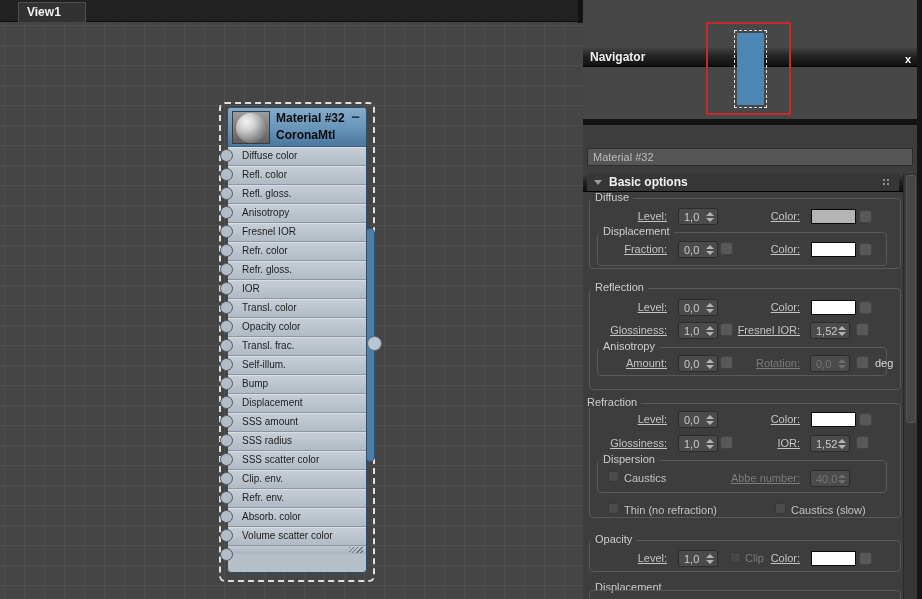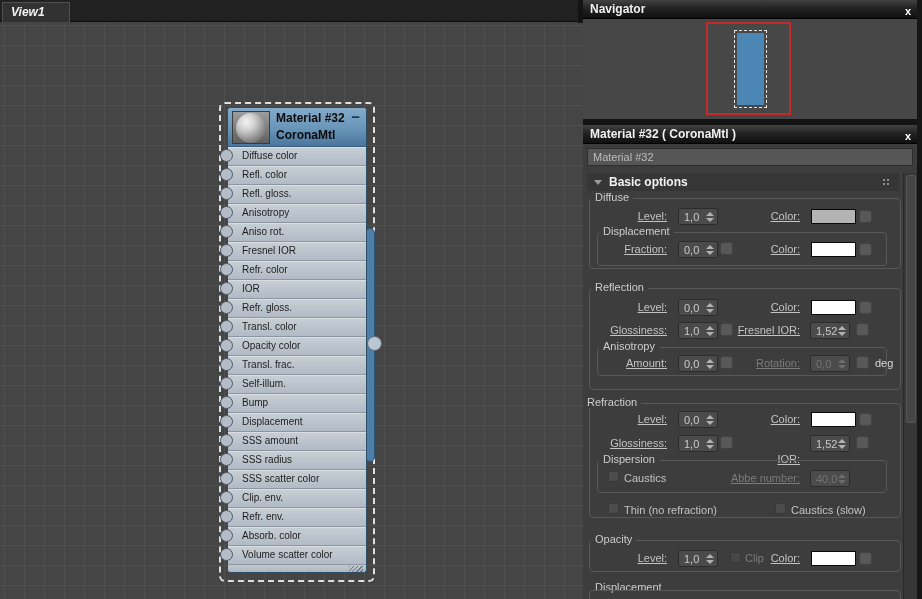--- a/index.html
+++ b/index.html
@@ -2,21 +2,21 @@
 <html><head>
 <meta charset="utf-8">
 <style>
   * { margin:0; padding:0; box-sizing:border-box; }
   html,body { width:922px; height:599px; background:#161616; font-family:"Liberation Sans", sans-serif; overflow:hidden; }
   .root { position:relative; width:922px; height:599px; display:flex; }
 
   
   .left-pane { position:relative; width:583px; height:599px; border-right:5px solid #131313; background:#454545; }
   .tabbar { position:absolute; left:0; top:0; width:100%; height:22px; background:#212121; border-bottom:1px solid #0e0e0e; }
-  .tab { position:absolute; left:2px; top:2px; width:68px; height:20px; background:#323232; border:1px solid #4f4f4f; border-bottom:none; color:#f2f2f2; font-size:12px; font-weight:bold; font-style:italic; line-height:19px; padding-left:8px; }
+  .tab { position:absolute; left:18px; top:2px; width:68px; height:20px; background:#323232; border:1px solid #4f4f4f; border-bottom:none; color:#f2f2f2; font-size:12px; font-weight:bold; line-height:19px; padding-left:8px; }
   .canvas { position:absolute; left:0; top:23px; width:583px; height:576px; overflow:hidden;
     background-color:#454545;
     background-image:linear-gradient(#4f4f4f 1px, transparent 1px), linear-gradient(90deg,#4f4f4f 1px, transparent 1px);
     background-size:20px 20px; background-position:4px 2px; }
 
   
   .node-wrap { position:absolute; left:227px; top:84px; width:140px; height:466px; }
   .sel-dashed { position:absolute; left:-8px; top:-5px; right:-8px; bottom:-9px; border:2px dashed #dfdfdf; border-radius:6px; }
   .node-box { position:absolute; left:0; top:0; width:140px; height:466px; border:1px solid #2e4e66; border-radius:4px; overflow:hidden; background:#b7bfc9; }
   .node-header { position:relative; height:39px; background:linear-gradient(#85abca,#6795b8 55%,#4b769e); border-bottom:1px solid #3c5f7d; }
@@ -30,21 +30,21 @@
   .slot-label { position:absolute; left:14px; top:3px; font-size:10px; color:#1d1d1d; white-space:nowrap; }
   .node-footer { position:relative; height:8px; background:linear-gradient(#c2c9d1,#aab4bf); }
   .resize-grip { position:absolute; right:3px; top:1px; width:14px; height:6px;
     background:repeating-linear-gradient(135deg, #6f7780 0 1px, transparent 1px 3px); }
   .socket { position:absolute; left:-7px; width:13px; height:13px; border-radius:50%; background:#b4bdc7; border:1px solid #4e5862; }
   .out-bar { position:absolute; left:138px; top:121px; width:10px; height:234px; border-radius:5px; background:#4d7ea8; border:1px solid #2c5678; }
   .out-knob { position:absolute; left:140px; top:229px; width:15px; height:15px; border-radius:50%; background:#b9c7d4; border:1px solid #5d6772; }
 
   
   .right-pane { position:relative; width:334px; height:599px; background:#131313; }
-  .panel-title { position:relative; height:19px; background:linear-gradient(#424242,#232323 45%,#101010); border-bottom:1px solid #000; color:#f0f0f0; font-size:12px; font-weight:bold; line-height:18px; padding-left:7px; }
+  .panel-title { position:relative; height:19px; background:linear-gradient(#424242,#232323 45%,#101010); border-bottom:1px solid #000; color:#f0f0f0; font-size:12px; font-weight:bold; line-height:18px; padding-left:7px;margin-top:48px; }
   .panel-close { position:absolute; right:6px; top:2px; color:#fff; font-weight:bold; font-size:11px; cursor:pointer; }
 
   .nav-panel { position:absolute; left:0; top:0; width:334px; height:119px; background:#474747; }
   .nav-content { position:absolute; left:0; top:19px; width:334px; height:100px; }
   .nav-frame { position:absolute; left:123px; top:3px; width:85px; height:93px; border:2px solid #c32b2b; }
   .nav-node-dashed { position:absolute; left:26px; top:6px; width:33px; height:78px; border:1px dashed #e8e8e8; }
   .nav-node-fill { position:absolute; left:2px; top:2px; width:27px; height:72px; background:#4c86b4; }
 
   .params-panel { position:absolute; left:0; top:125px; width:334px; height:474px; background:#3d3d3d; overflow:hidden; }
   .name-field { position:absolute; left:4px; top:23px; width:326px; height:18px; background:#565656; border:1px solid #2d2d2d; color:#bcbcbc; font-size:11px; line-height:16px; padding-left:5px; }
@@ -106,33 +106,30 @@
               <div class="slot">
                 <span class="slot-label">Refl. color</span>
               </div>
               <div class="slot">
                 <span class="slot-label">Refl. gloss.</span>
               </div>
               <div class="slot">
                 <span class="slot-label">Anisotropy</span>
               </div>
               <div class="slot">
-                <span class="slot-label">Aniso rot.</span>
-              </div>
-              <div class="slot">
                 <span class="slot-label">Fresnel IOR</span>
               </div>
               <div class="slot">
                 <span class="slot-label">Refr. color</span>
               </div>
               <div class="slot">
+                <span class="slot-label">Refr. gloss.</span>
+              </div>
+              <div class="slot">
                 <span class="slot-label">IOR</span>
-              </div>
-              <div class="slot">
-                <span class="slot-label">Refr. gloss.</span>
               </div>
               <div class="slot">
                 <span class="slot-label">Transl. color</span>
               </div>
               <div class="slot">
                 <span class="slot-label">Opacity color</span>
               </div>
               <div class="slot">
                 <span class="slot-label">Transl. frac.</span>
               </div>
@@ -333,21 +330,21 @@
 
       <div class="lbl" style="left:4px;top:310px;width:80px">Glossiness:</div>
       <div class="spinner" style="left:95px;top:310px">
         <span class="sp-val">1,0</span>
         <span class="sp-btns">
             <i class="sp-up"></i>
             <i class="sp-dn"></i>
           </span>
       </div>
       <div class="mapbtn" style="left:137px;top:311px"></div>
-      <div class="lbl" style="left:117px;top:326px;width:100px">IOR:</div>
+      <div class="lbl" style="left:117px;top:310px;width:100px">IOR:</div>
       <div class="spinner" style="left:227px;top:310px">
         <span class="sp-val">1,52</span>
         <span class="sp-btns">
             <i class="sp-up"></i>
             <i class="sp-dn"></i>
           </span>
       </div>
       <div class="mapbtn" style="left:273px;top:311px"></div>
 
       <div class="gbox" style="left:14px;top:335px;width:290px;height:33px"></div>

